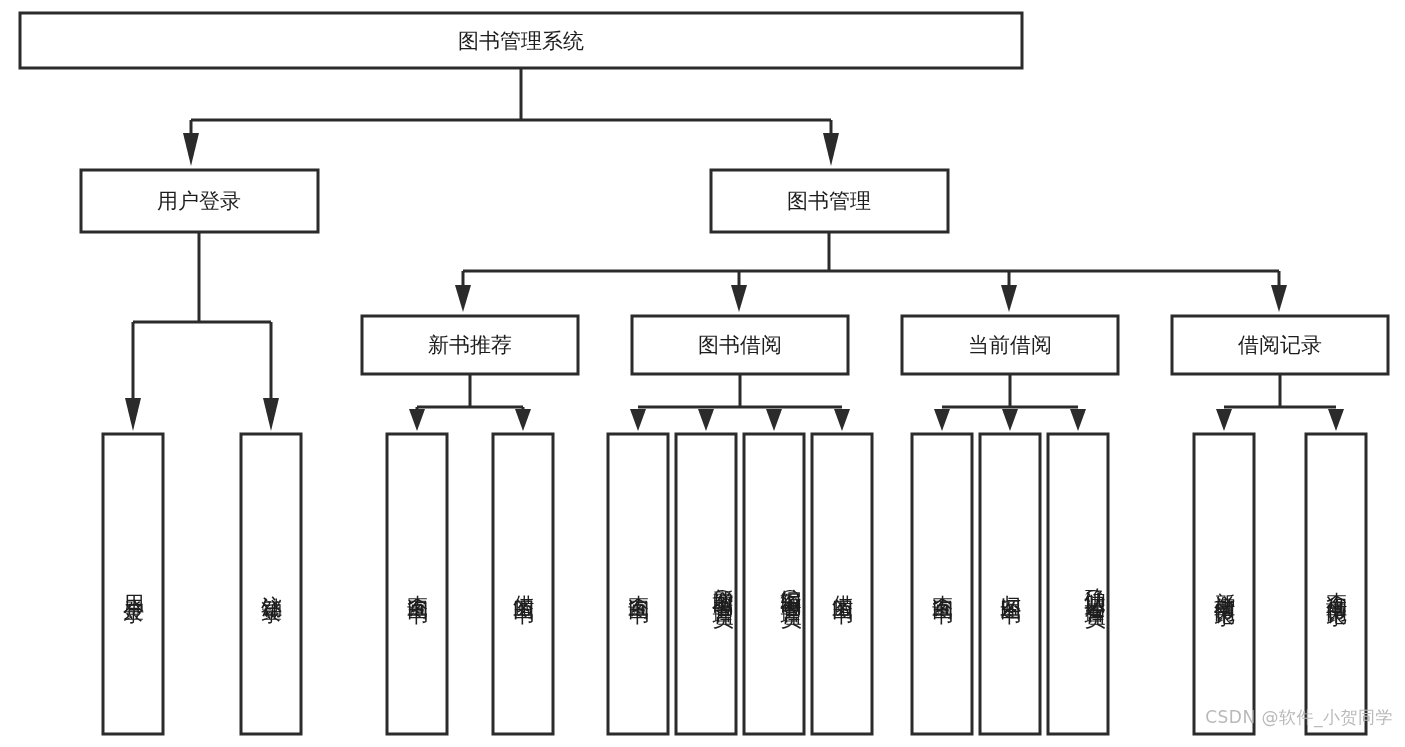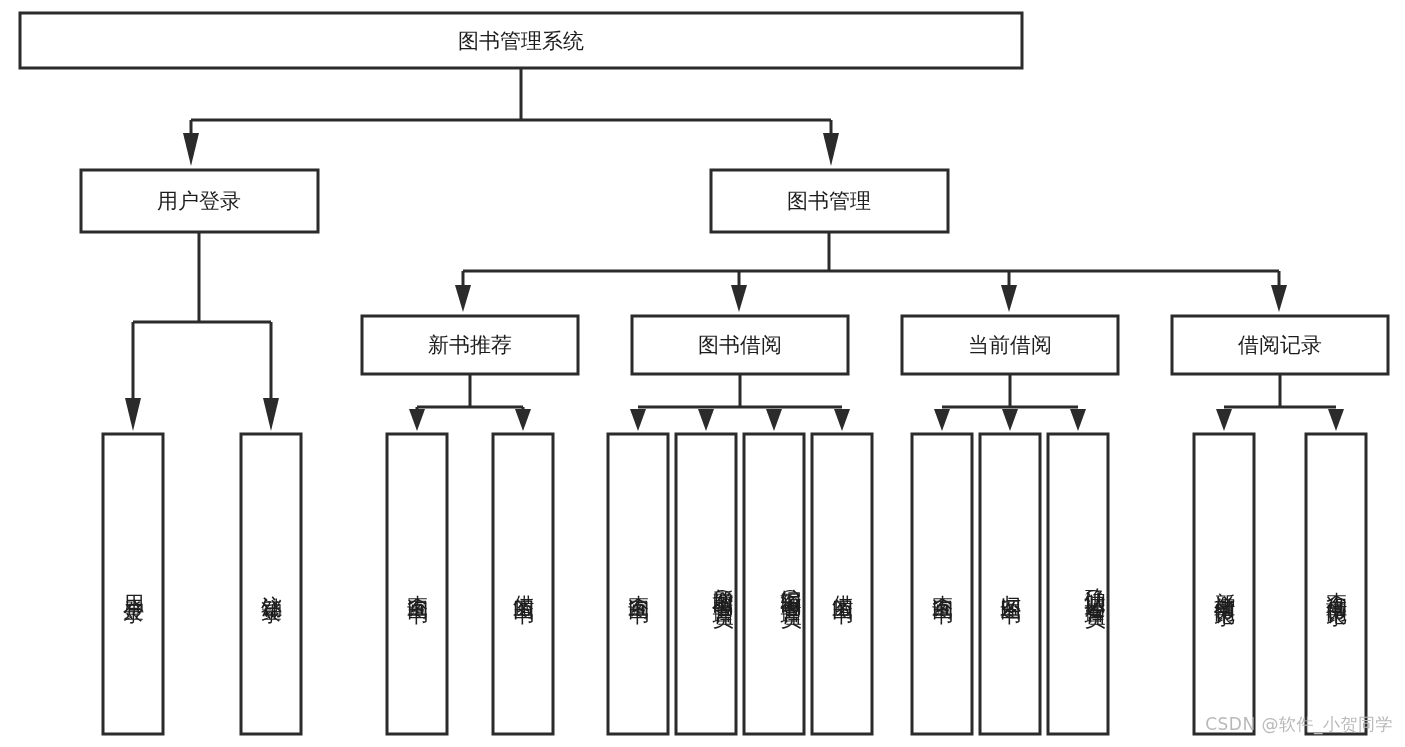--- a/index.html
+++ b/index.html
@@ -60,21 +60,21 @@
     display: flex;
     align-items: center;
     justify-content: center;
     text-align: center;
     white-space: nowrap;
     pointer-events: none;
   }
   .watermark {
     position: absolute;
     right: 12px;
-    bottom: 11px;
+    bottom: 18px;
     font-family: "DejaVu Sans", "Liberation Sans", sans-serif;
     font-size: 17px;
     color: #b9b9b9;
     white-space: nowrap;
     letter-spacing: 0.5px;
   }
 </style>
 </head>
 <body>
 

